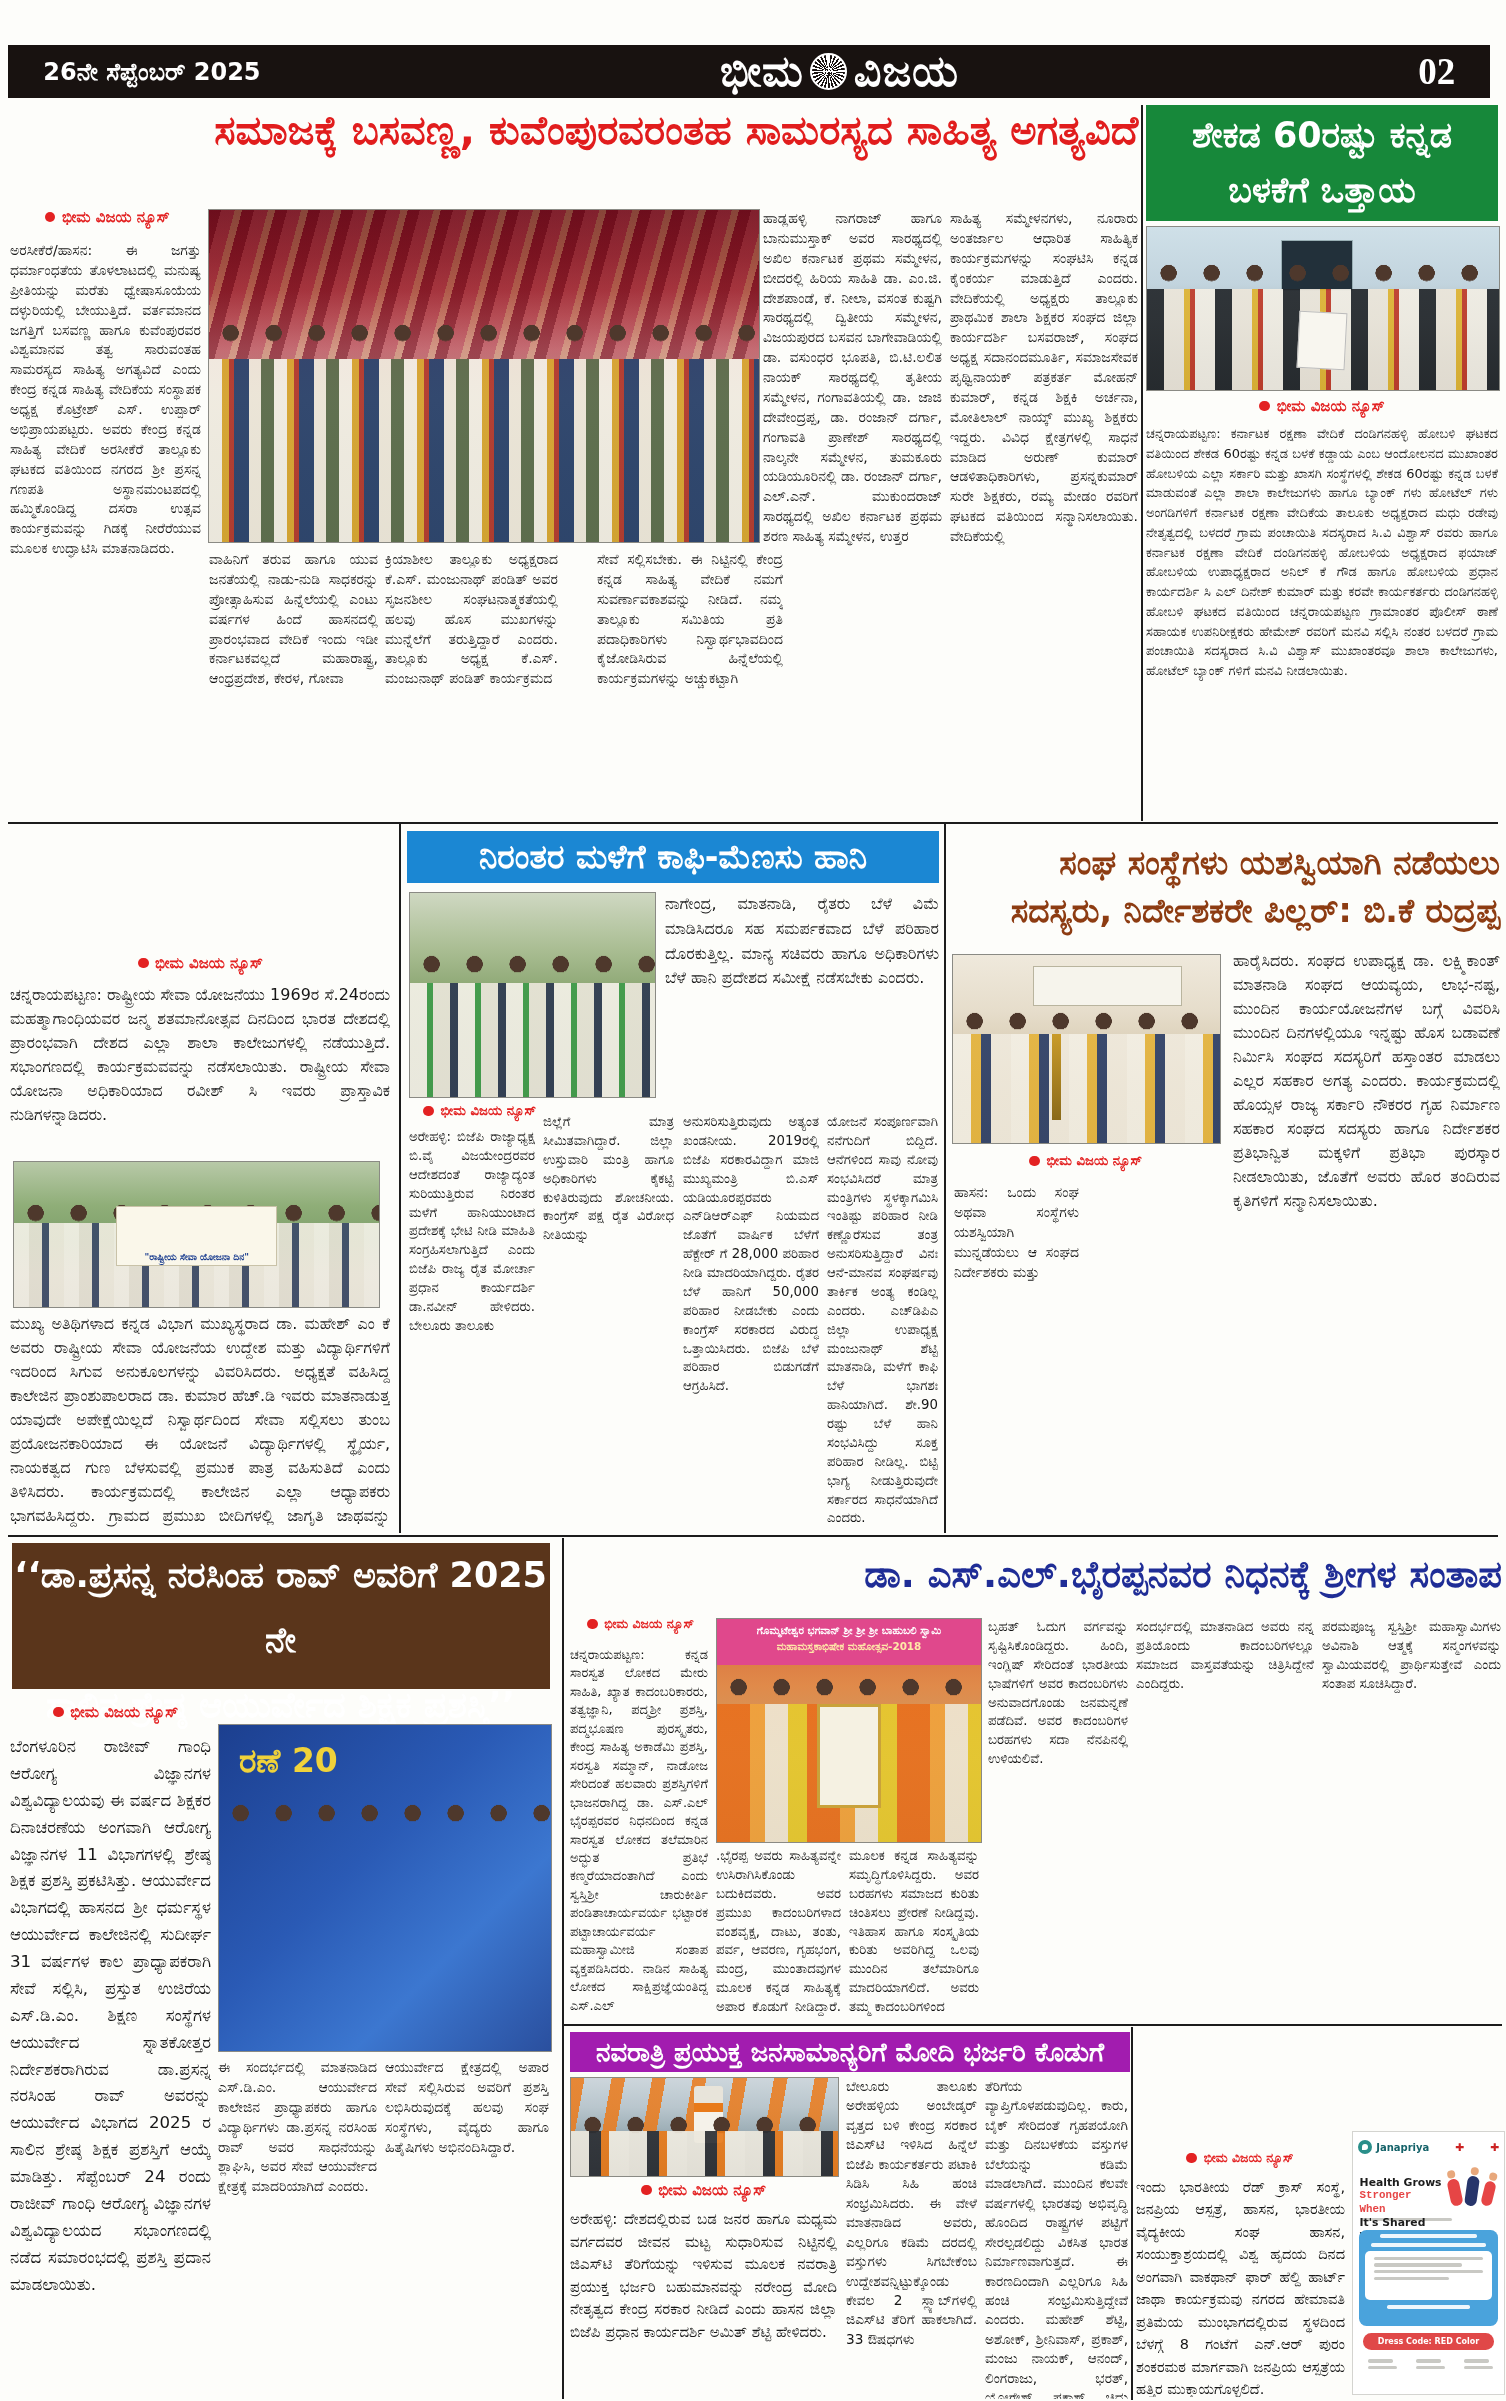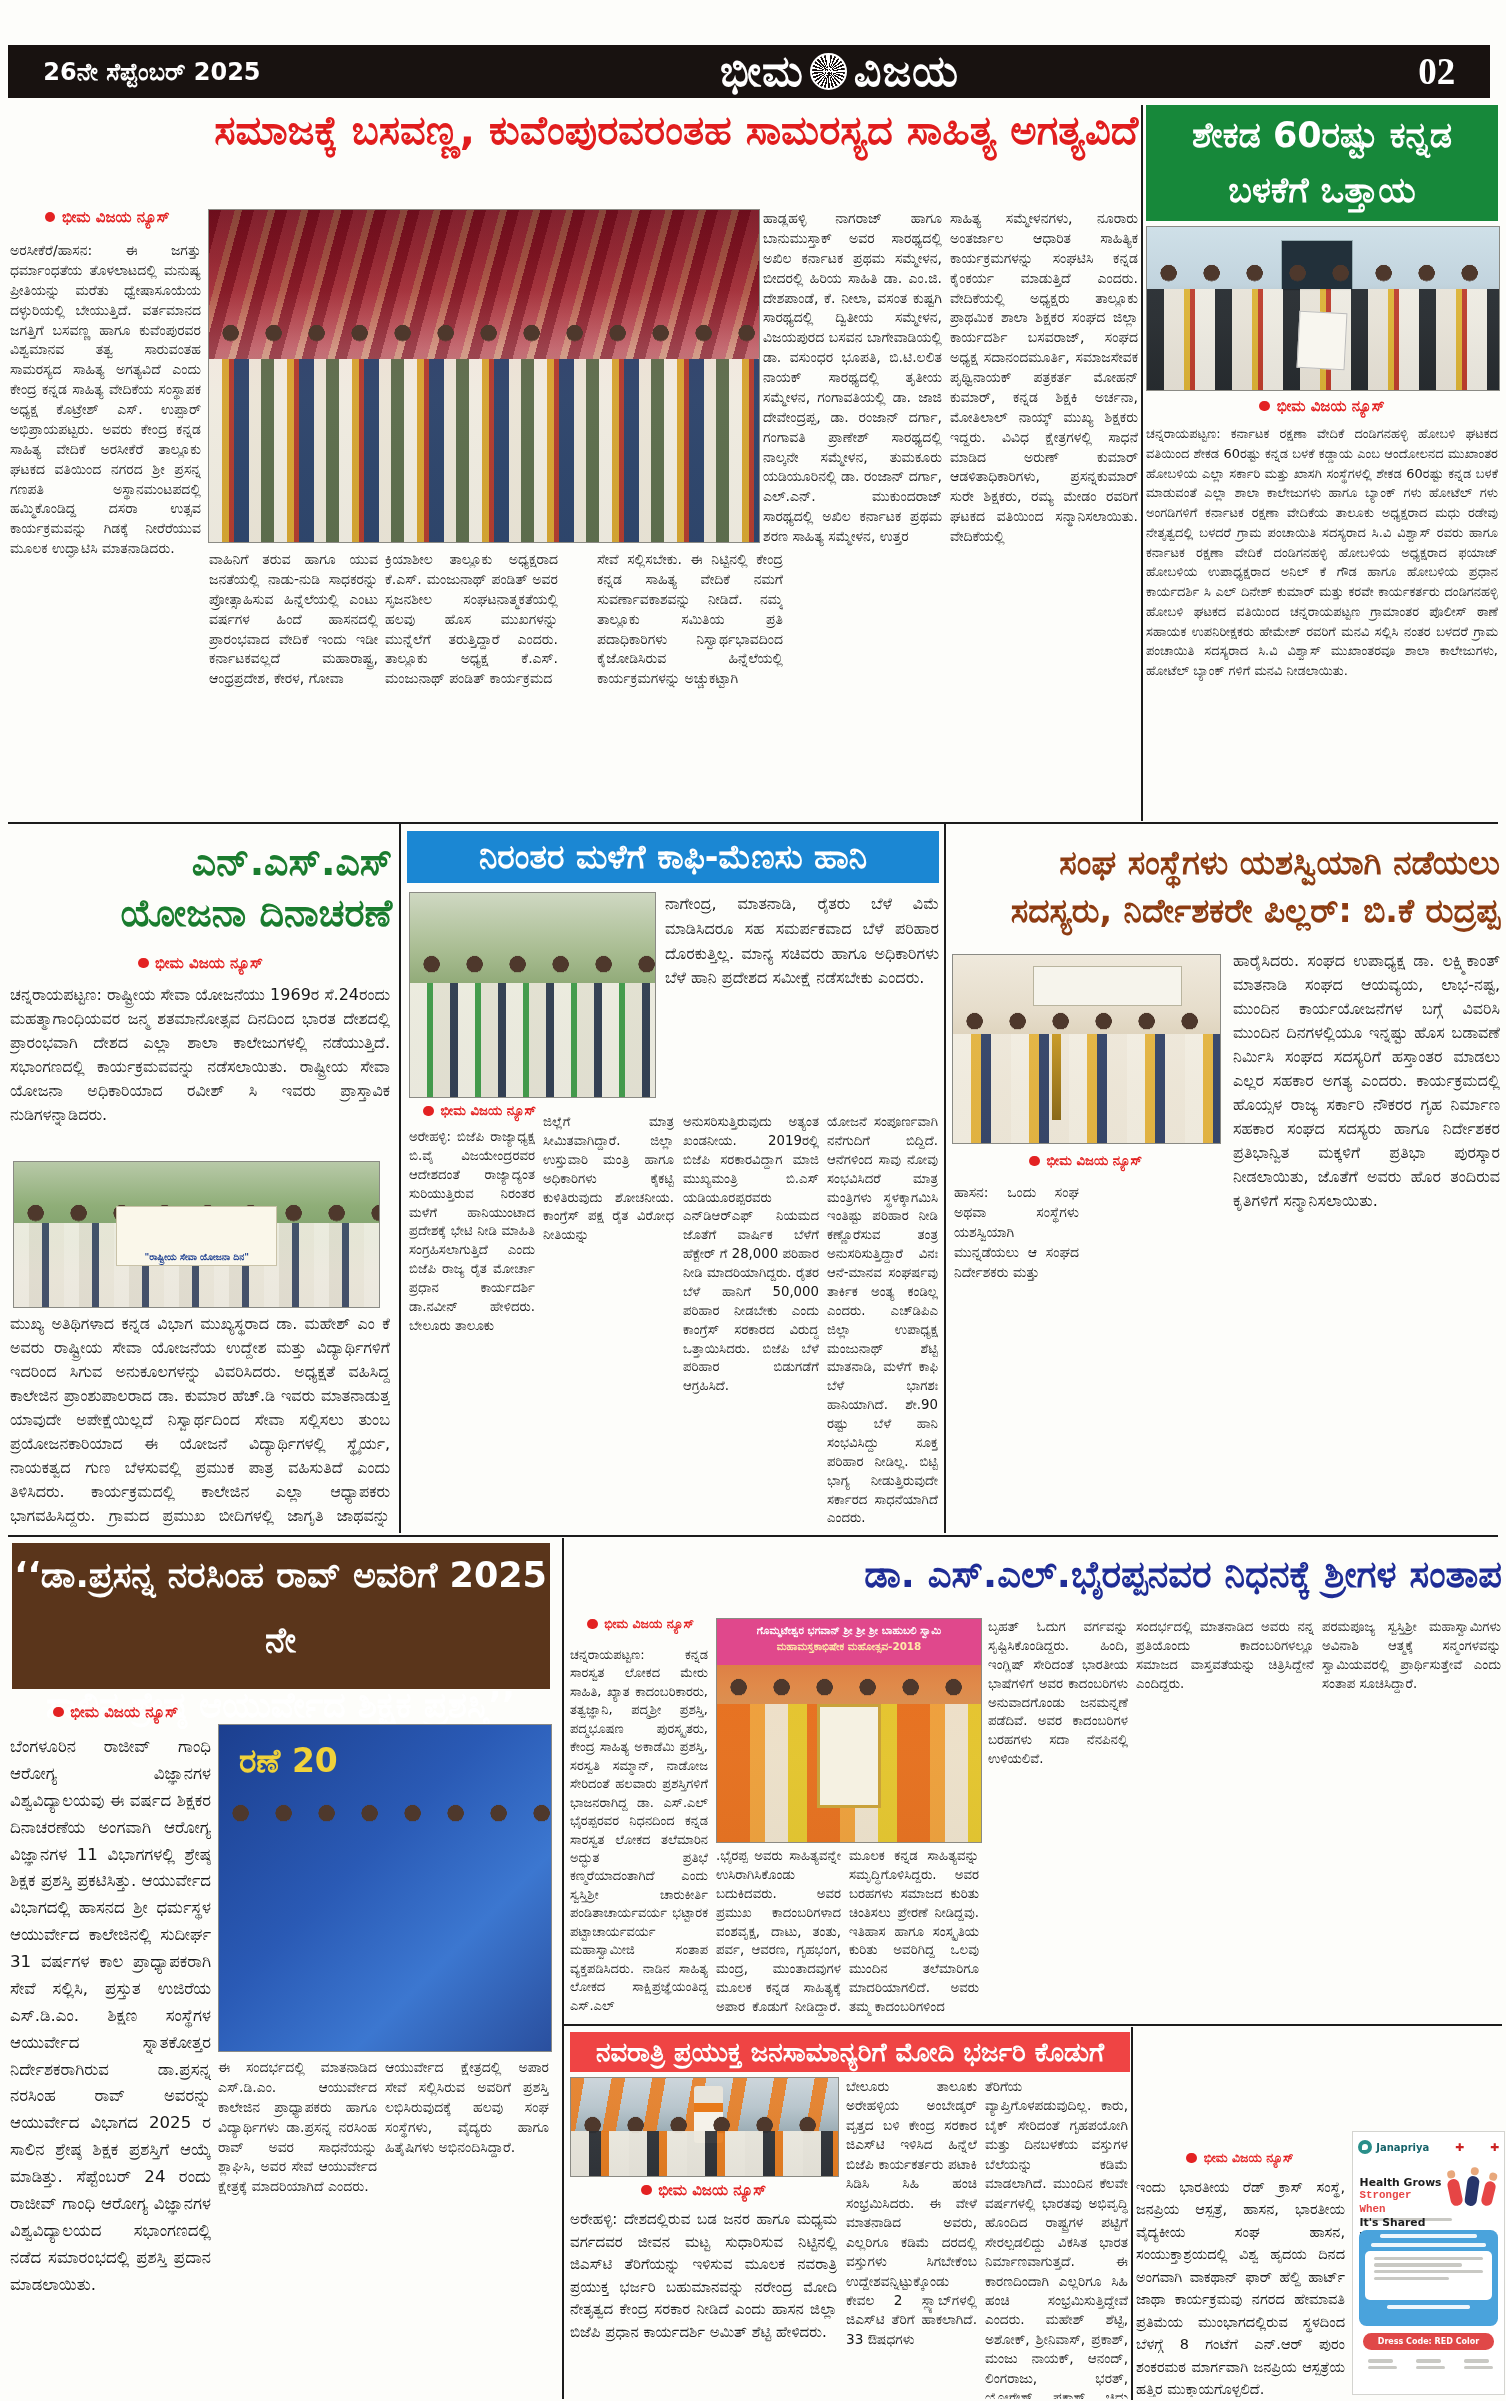--- a/index.html
+++ b/index.html
@@ -103,24 +103,20 @@
     <div class="ph-layer" style="left:43%;top:52%;width:13%;height:34%;background:#f8f6ef;border:0.8px solid #bbb;transform:rotate(3deg);"></div>
   </div>
   <div class="byline" style="left:1146px;top:397px;width:352px;">
     <span class="dot"></span>
     <span>ಭೀಮ ವಿಜಯ ನ್ಯೂಸ್</span>
   </div>
   <div class="col" style="left:1146px;top:424px;width:352px;height:395px;font-size:13px;line-height:1.52;">ಚನ್ನರಾಯಪಟ್ಟಣ: ಕರ್ನಾಟಕ ರಕ್ಷಣಾ ವೇದಿಕೆ ದಂಡಿಗನಹಳ್ಳಿ ಹೋಬಳಿ ಘಟಕದ ವತಿಯಿಂದ ಶೇಕಡ 60ರಷ್ಟು ಕನ್ನಡ ಬಳಕೆ ಕಡ್ಡಾಯ ಎಂಬ ಆಂದೋಲನದ ಮುಖಾಂತರ ಹೋಬಳಿಯ ಎಲ್ಲಾ ಸರ್ಕಾರಿ ಮತ್ತು ಖಾಸಗಿ ಸಂಸ್ಥೆಗಳಲ್ಲಿ ಶೇಕಡ 60ರಷ್ಟು ಕನ್ನಡ ಬಳಕೆ ಮಾಡುವಂತೆ ಎಲ್ಲಾ ಶಾಲಾ ಕಾಲೇಜುಗಳು ಹಾಗೂ ಬ್ಯಾಂಕ್ ಗಳು ಹೋಟೆಲ್ ಗಳು ಅಂಗಡಿಗಳಿಗೆ ಕರ್ನಾಟಕ ರಕ್ಷಣಾ ವೇದಿಕೆಯ ತಾಲೂಕು ಅಧ್ಯಕ್ಷರಾದ ಮಧು ರಡೇವು ನೇತೃತ್ವದಲ್ಲಿ ಬಳದರೆ ಗ್ರಾಮ ಪಂಚಾಯಿತಿ ಸದಸ್ಯರಾದ ಸಿ.ವಿ ವಿಶ್ವಾಸ್ ರವರು ಹಾಗೂ ಕರ್ನಾಟಕ ರಕ್ಷಣಾ ವೇದಿಕೆ ದಂಡಿಗನಹಳ್ಳಿ ಹೋಬಳಿಯ ಅಧ್ಯಕ್ಷರಾದ ಫಯಾಜ್ ಹೋಬಳಿಯ ಉಪಾಧ್ಯಕ್ಷರಾದ ಅನಿಲ್ ಕೆ ಗೌಡ ಹಾಗೂ ಹೋಬಳಿಯ ಪ್ರಧಾನ ಕಾರ್ಯದರ್ಶಿ ಸಿ ಎಲ್ ದಿನೇಶ್ ಕುಮಾರ್ ಮತ್ತು ಕರವೇ ಕಾರ್ಯಕರ್ತರು ದಂಡಿಗನಹಳ್ಳಿ ಹೋಬಳಿ ಘಟಕದ ವತಿಯಿಂದ ಚನ್ನರಾಯಪಟ್ಟಣ ಗ್ರಾಮಾಂತರ ಪೊಲೀಸ್ ಠಾಣೆ ಸಹಾಯಕ ಉಪನಿರೀಕ್ಷಕರು ಹೇಮೇಶ್ ರವರಿಗೆ ಮನವಿ ಸಲ್ಲಿಸಿ ನಂತರ ಬಳದರೆ ಗ್ರಾಮ ಪಂಚಾಯಿತಿ ಸದಸ್ಯರಾದ ಸಿ.ವಿ ವಿಶ್ವಾಸ್ ಮುಖಾಂತರವೂ ಶಾಲಾ ಕಾಲೇಜುಗಳು, ಹೋಟೆಲ್ ಬ್ಯಾಂಕ್ ಗಳಿಗೆ ಮನವಿ ನೀಡಲಾಯಿತು.</div>
 
   <div class="hrule" style="left:8.3px;top:822px;width:1490px;"></div>
 
-  <div class="headline" style="left:8.3px;top:837px;width:384px;font-size:38px;color:#1a7c2e;line-height:1.35;">
-    <div>ಎನ್.ಎಸ್.ಎಸ್</div>
-    <div>ಯೋಜನಾ ದಿನಾಚರಣೆ</div>
-  </div>
   <div class="byline" style="left:8.3px;top:954px;width:384px;">
     <span class="dot"></span>
     <span>ಭೀಮ ವಿಜಯ ನ್ಯೂಸ್</span>
   </div>
   <div class="col" style="left:10px;top:983px;width:380px;height:173px;font-size:16px;line-height:1.5;">ಚನ್ನರಾಯಪಟ್ಟಣ: ರಾಷ್ಟ್ರೀಯ ಸೇವಾ ಯೋಜನೆಯು 1969ರ ಸೆ.24ರಂದು ಮಹತ್ಮಾಗಾಂಧಿಯವರ ಜನ್ಮ ಶತಮಾನೋತ್ಸವ ದಿನದಿಂದ ಭಾರತ ದೇಶದಲ್ಲಿ ಪ್ರಾರಂಭವಾಗಿ ದೇಶದ ಎಲ್ಲಾ ಶಾಲಾ ಕಾಲೇಜುಗಳಲ್ಲಿ ನಡೆಯುತ್ತಿದೆ. ಸಭಾಂಗಣದಲ್ಲಿ ಕಾರ್ಯಕ್ರಮವವನ್ನು ನಡೆಸಲಾಯಿತು. ರಾಷ್ಟ್ರೀಯ ಸೇವಾ ಯೋಜನಾ ಅಧಿಕಾರಿಯಾದ ರವೀಶ್ ಸಿ ಇವರು ಪ್ರಾಸ್ತಾವಿಕ ನುಡಿಗಳನ್ನಾಡಿದರು.</div>
   <div class="photo" id="photo-c" style="left:13.3px;top:1161px;width:365px;height:145px;background:linear-gradient(180deg,#b8c9a8 0%,#8fae78 30%,#7d9e6a 55%,#9b9480 78%,#8a8270 100%);">
     <div class="heads" style="top:28%;"></div>
     <div class="crowd" style="height:58%;background:repeating-linear-gradient(90deg,#f6f3ea 0 15px,#e8e4d8 15px 28px,#3b4a68 28px 35px,#f1ede1 35px 50px);opacity:.9;"></div>
     <div class="ph-banner" style="left:28%;top:30%;right:28%;height:42%;background:#faf7ea;border:0.8px solid #c9c2a8;font-size:9.1px;color:#1a3d8f;font-weight:700;display:flex;align-items:flex-end;justify-content:center;padding-bottom:2.5px;box-sizing:border-box;">
       <span>"ರಾಷ್ಟ್ರೀಯ ಸೇವಾ ಯೋಜನಾ ದಿನ"</span>
@@ -203,21 +199,21 @@
     <div class="ph-layer" style="left:38%;top:38%;width:22%;height:44%;background:#f5f1e2;border:3.3px solid #c9a23a;"></div>
   </div>
   <div class="col" style="left:716px;top:1847px;width:125px;height:173px;font-size:13.3px;">.ಭೈರಪ್ಪ ಅವರು ಸಾಹಿತ್ಯವನ್ನೇ ಉಸಿರಾಗಿಸಿಕೊಂಡು ಬದುಕಿದವರು. ಅವರ ಪ್ರಮುಖ ಕಾದಂಬರಿಗಳಾದ ವಂಶವೃಕ್ಷ, ದಾಟು, ತಂತು, ಪರ್ವ, ಆವರಣ, ಗೃಹಭಂಗ, ಮಂದ್ರ, ಮುಂತಾದವುಗಳ ಮೂಲಕ ಕನ್ನಡ ಸಾಹಿತ್ಯಕ್ಕೆ ಅಪಾರ ಕೊಡುಗೆ ನೀಡಿದ್ದಾರೆ. ಅವರು ಬರವಣಿಗೆಯ</div>
   <div class="col" style="left:849px;top:1847px;width:130px;height:173px;font-size:13.3px;">ಮೂಲಕ ಕನ್ನಡ ಸಾಹಿತ್ಯವನ್ನು ಸಮೃದ್ಧಿಗೊಳಿಸಿದ್ದರು. ಅವರ ಬರಹಗಳು ಸಮಾಜದ ಕುರಿತು ಚಿಂತಿಸಲು ಪ್ರೇರಣೆ ನೀಡಿದ್ದವು. ಇತಿಹಾಸ ಹಾಗೂ ಸಂಸ್ಕೃತಿಯ ಕುರಿತು ಅವರಿಗಿದ್ದ ಒಲವು ಮುಂದಿನ ತಲೆಮಾರಿಗೂ ಮಾದರಿಯಾಗಲಿದೆ. ಅವರು ತಮ್ಮ ಕಾದಂಬರಿಗಳಿಂದ</div>
   <div class="col" style="left:988px;top:1618px;width:140px;height:400px;font-size:13.3px;">ಬೃಹತ್ ಓದುಗ ವರ್ಗವನ್ನು ಸೃಷ್ಟಿಸಿಕೊಂಡಿದ್ದರು. ಹಿಂದಿ, ಇಂಗ್ಲಿಷ್ ಸೇರಿದಂತೆ ಭಾರತೀಯ ಭಾಷೆಗಳಿಗೆ ಅವರ ಕಾದಂಬರಿಗಳು ಅನುವಾದಗೊಂಡು ಜನಮನ್ನಣೆ ಪಡೆದಿವೆ. ಅವರ ಕಾದಂಬರಿಗಳ ಬರಹಗಳು ಸದಾ ನೆನಪಿನಲ್ಲಿ ಉಳಿಯಲಿವೆ.</div>
   <div class="col" style="left:1136px;top:1618px;width:178px;height:400px;font-size:13.3px;">ಸಂದರ್ಭದಲ್ಲಿ ಮಾತನಾಡಿದ ಅವರು ನನ್ನ ಪ್ರತಿಯೊಂದು ಕಾದಂಬರಿಗಳಲ್ಲೂ ಸಮಾಜದ ವಾಸ್ತವತೆಯನ್ನು ಚಿತ್ರಿಸಿದ್ದೇನೆ ಎಂದಿದ್ದರು.</div>
   <div class="col" style="left:1322px;top:1618px;width:179px;height:400px;font-size:13.3px;">ಪರಮಪೂಜ್ಯ ಸ್ವಸ್ತಿಶ್ರೀ ಮಹಾಸ್ವಾಮಿಗಳು ಅವಿನಾಶಿ ಆತ್ಮಕ್ಕೆ ಸನ್ಮಂಗಳವನ್ನು ಸ್ವಾಮಿಯವರಲ್ಲಿ ಪ್ರಾರ್ಥಿಸುತ್ತೇವೆ ಎಂದು ಸಂತಾಪ ಸೂಚಿಸಿದ್ದಾರೆ.</div>
 
   <div class="hrule" style="left:562px;top:2024px;width:940px;"></div>
 
-  <div class="box-head" style="left:570px;top:2032px;width:560px;height:40px;background:#ef4444;font-size:26px;line-height:40px;">
+  <div class="box-head" style="left:570px;top:2032px;width:560px;height:40px;background:#a21caf;font-size:26px;line-height:40px;">
     <span>ನವರಾತ್ರಿ ಪ್ರಯುಕ್ತ ಜನಸಾಮಾನ್ಯರಿಗೆ ಮೋದಿ ಭರ್ಜರಿ ಕೊಡುಗೆ</span>
   </div>
   <div class="photo" id="photo-h" style="left:570px;top:2077px;width:267px;height:98px;background:linear-gradient(180deg,#cdd6dc 0%,#b9c6cd 30%,#9fb0b8 52%,#7d8b93 78%,#5d6a72 100%);">
     <div class="ph-layer" style="left:0;right:0;top:0;height:55%;background:repeating-linear-gradient(100deg,rgba(235,122,26,.85) 0 13.3px,rgba(245,245,240,0) 13.3px 40px);"></div>
     <div class="ph-layer" style="left:46%;top:8%;width:11%;height:58%;background:linear-gradient(180deg,#e8e4da 0 30%,#e87a1a 30% 45%,#f5f2ea 45% 100%);border-radius:3.3px;"></div>
     <div class="heads" style="top:38%;"></div>
     <div class="crowd" style="height:46%;background:repeating-linear-gradient(90deg,#ece8dd 0 18.3px,#2b2e33 18.3px 30px,#e87a1a 30px 38px,#f0ece1 38px 58px);opacity:.92;"></div>
   </div>
   <div class="byline" style="left:570px;top:2181px;width:267px;">
     <span class="dot"></span>

